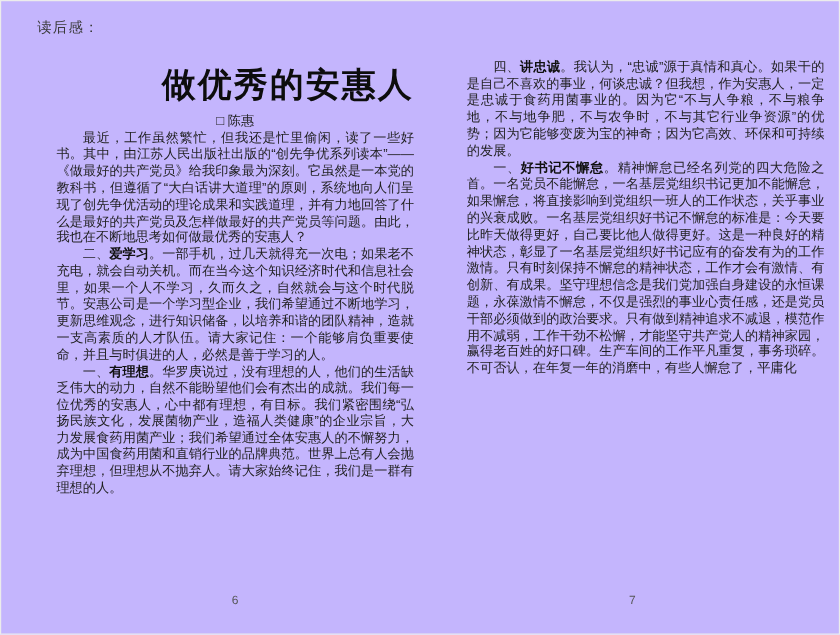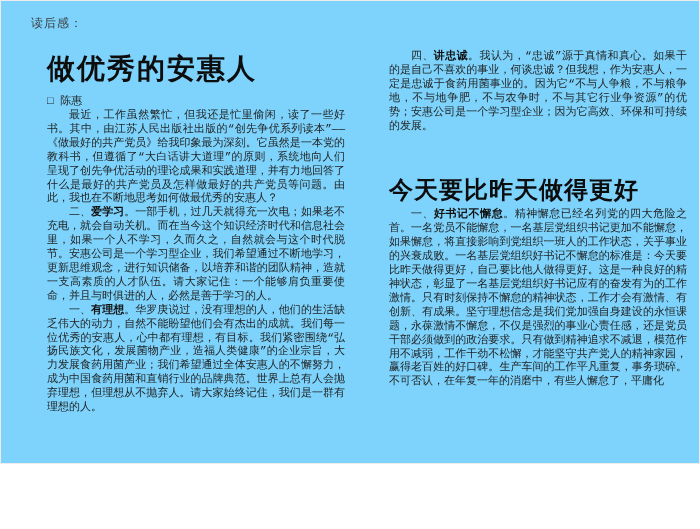--- a/index.html
+++ b/index.html
@@ -1,38 +1,38 @@
 <!DOCTYPE html>
 <html><head>
 <meta charset="utf-8">
 <style>
   html,body{margin:0;padding:0;background:#fff;}
   .spread{
     position:relative;
-    width:700px;height:464px;
-    background:#7dd3fc;
+    width:700px;height:529px;
+    background:#c4b5fd;
     box-shadow:inset 0 0 0 1px #ececec;
-    font-family:Liberation Mono, monospace;
+    font-family:Liberation Sans, sans-serif;
     color:#1f1f1f;
     overflow:hidden;
   }
   .header-label{
     position:absolute;left:31px;top:15px;
     font-size:12px;color:#3a3a3a;letter-spacing:1px;
   }
   .page-col{position:absolute;width:298px;}
   .page-left{left:47px;top:55px;}
   .page-right{left:389px;top:50px;}
   .article-title{
-    text-align:left;font-weight:700;color:#0d0d0d;margin:0;
+    text-align:right;font-weight:700;color:#0d0d0d;margin:0;
   }
   .page-left .article-title{font-size:28px;line-height:32px;letter-spacing:2px;}
   .page-right .article-title{font-size:24px;line-height:30px;letter-spacing:1px;margin-top:44px;}
   .article-author{
-    text-align:left;font-size:11px;color:#222;
+    text-align:center;font-size:11px;color:#222;
     margin-top:7px;line-height:14px;
   }
   .body-text{
     margin-top:1px;
     font-size:11px;line-height:13.9px;
     text-align:justify;text-justify:inter-character;
   }
   .page-right .continued{margin-top:0;}
   .body-text p.para{margin:0;text-indent:22px;}
   .body-text b{font-weight:700;color:#111;}
@@ -55,23 +55,22 @@
     <div class="article-author">□ 陈惠</div>
     <div class="body-text">
         <p class="para"><span>最近，工作虽然繁忙，但我还是忙里偷闲，读了一些好书。其中，由江苏人民出版社出版的“创先争优系列读本”——《做最好的共产党员》给我印象最为深刻。它虽然是一本党的教科书，但遵循了“大白话讲大道理”的原则，系统地向人们呈现了创先争优活动的理论成果和实践道理，并有力地回答了什么是最好的共产党员及怎样做最好的共产党员等问题。由此，我也在不断地思考如何做最优秀的安惠人？</span></p>
         <p class="para"><span>二、</span><b>爱学习</b><span>。一部手机，过几天就得充一次电；如果老不充电，就会自动关机。而在当今这个知识经济时代和信息社会里，如果一个人不学习，久而久之，自然就会与这个时代脱节。安惠公司是一个学习型企业，我们希望通过不断地学习，更新思维观念，进行知识储备，以培养和谐的团队精神，造就一支高素质的人才队伍。请大家记住：一个能够肩负重要使命，并且与时俱进的人，必然是善于学习的人。</span></p>
         <p class="para"><span>一、</span><b>有理想</b><span>。华罗庚说过，没有理想的人，他们的生活缺乏伟大的动力，自然不能盼望他们会有杰出的成就。我们每一位优秀的安惠人，心中都有理想，有目标。我们紧密围绕“弘扬民族文化，发展菌物产业，造福人类健康”的企业宗旨，大力发展食药用菌产业；我们希望通过全体安惠人的不懈努力，成为中国食药用菌和直销行业的品牌典范。世界上总有人会抛弃理想，但理想从不抛弃人。请大家始终记住，我们是一群有理想的人。</span></p>
       </div>
   </div>
 
   <div class="page-col page-right">
     <div class="body-text continued">
-        <p class="para"><span>四、</span><b>讲忠诚</b><span>。我认为，“忠诚”源于真情和真心。如果干的是自己不喜欢的事业，何谈忠诚？但我想，作为安惠人，一定是忠诚于食药用菌事业的。因为它“不与人争粮，不与粮争地，不与地争肥，不与农争时，不与其它行业争资源”的优势；安惠公司是一个学习型企业；因为它高效、环保和可持续的发展。</span></p>
+        <p class="para"><span>四、</span><b>讲忠诚</b><span>。我认为，“忠诚”源于真情和真心。如果干的是自己不喜欢的事业，何谈忠诚？但我想，作为安惠人，一定是忠诚于食药用菌事业的。因为它“不与人争粮，不与粮争地，不与地争肥，不与农争时，不与其它行业争资源”的优势；因为它能够变废为宝的神奇；因为它高效、环保和可持续的发展。</span></p>
       </div>
-    <h1 class="article-title">今天要比昨天做得更好</h1>
     <div class="body-text">
         <p class="para"><span>一、</span><b>好书记不懈怠</b><span>。精神懈怠已经名列党的四大危险之首。一名党员不能懈怠，一名基层党组织书记更加不能懈怠，如果懈怠，将直接影响到党组织一班人的工作状态，关乎事业的兴衰成败。一名基层党组织好书记不懈怠的标准是：今天要比昨天做得更好，自己要比他人做得更好。这是一种良好的精神状态，彰显了一名基层党组织好书记应有的奋发有为的工作激情。只有时刻保持不懈怠的精神状态，工作才会有激情、有创新、有成果。坚守理想信念是我们党加强自身建设的永恒课题，永葆激情不懈怠，不仅是强烈的事业心责任感，还是党员干部必须做到的政治要求。只有做到精神追求不减退，模范作用不减弱，工作干劲不松懈，才能坚守共产党人的精神家园，赢得老百姓的好口碑。生产车间的工作平凡重复，事务琐碎。不可否认，在年复一年的消磨中，有些人懈怠了，平庸化</span></p>
       </div>
   </div>
 
   <div class="page-num pn-left">6</div>
   <div class="page-num pn-right">7</div>
 
 </div>
 

